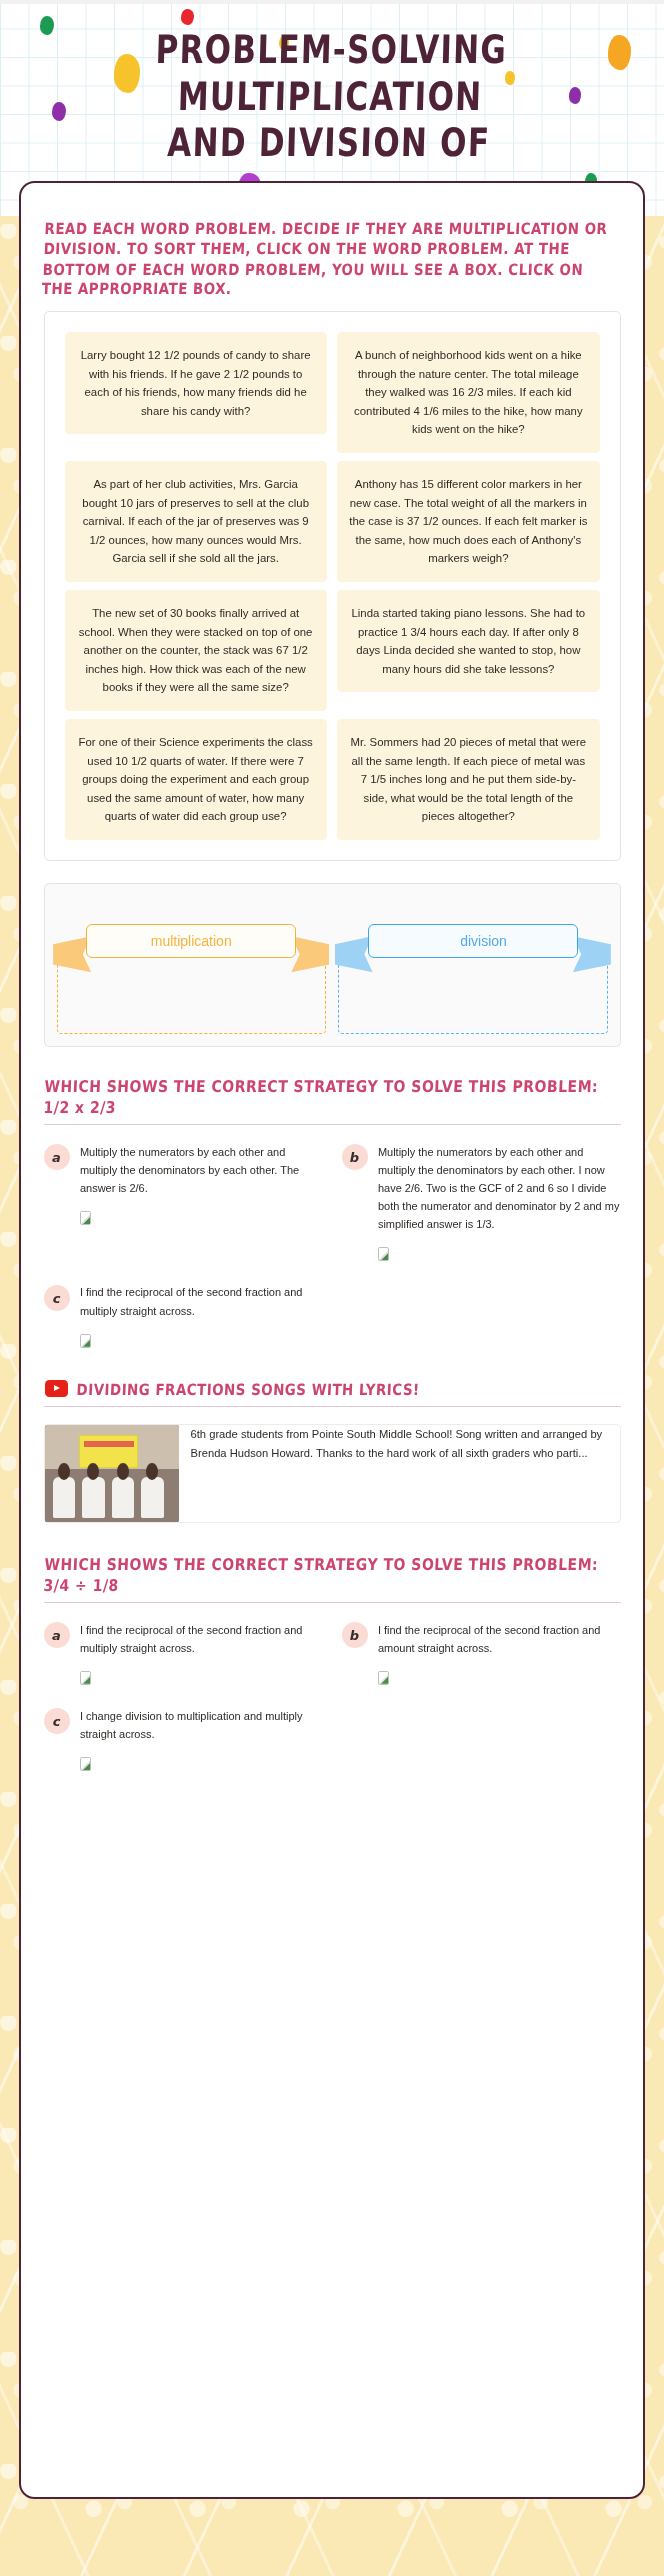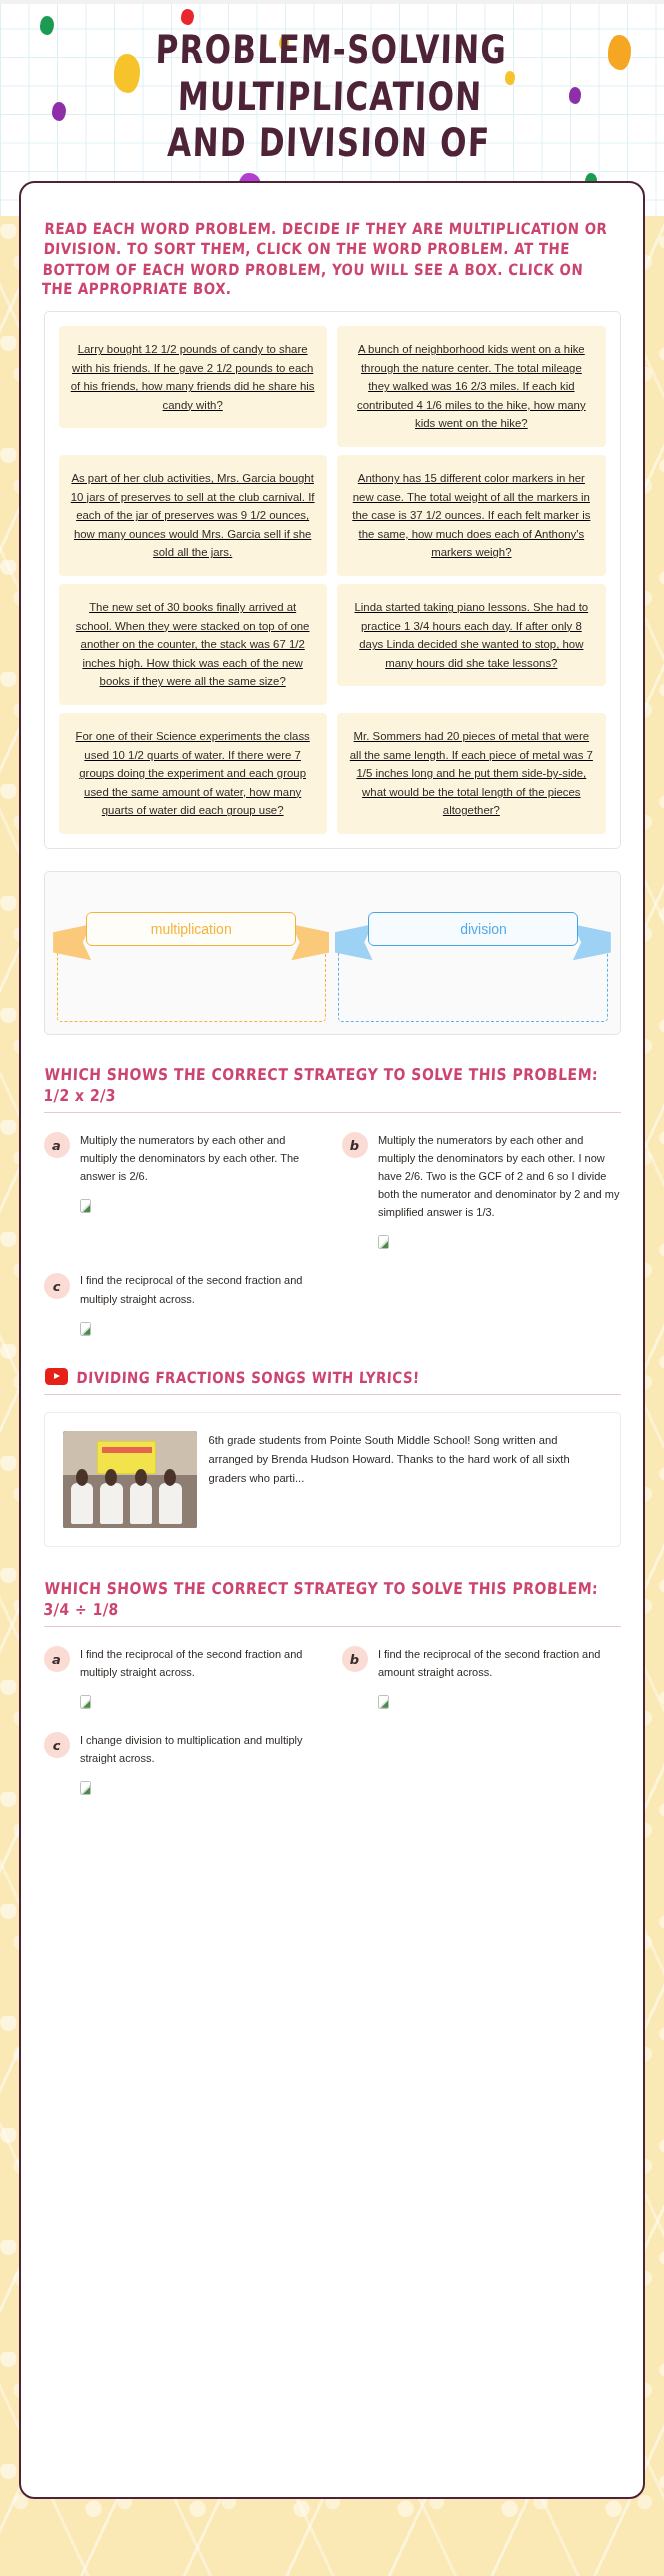--- a/index.html
+++ b/index.html
@@ -72,24 +72,23 @@
     transform:scaleY(1.16) skewX(-3deg);
     transform-origin:left top;
     line-height:1.3;
   }
   .instructions{ font-size:13.4px; margin:5.2px 0 22.5px 1.7px; max-width:597px;}
   .section-q{ font-size:14px; margin:5.2px 0 12px 1.7px;}
   .section-q .prob{ text-transform:none; }
   
   .problems-box{
     border:0.9px solid #e3e3e3; border-radius:5.2px;
-    padding:14px; margin:3.5px 0 22.5px 0;
+    padding:20px; margin:3.5px 0 22.5px 0;
     display:grid; grid-template-columns:1fr 1fr; gap:8.7px 10.4px;
     align-items:start;
-    text-decoration:underline;
   }
   .problem{
     background:#fdf4dd; border-radius:4.3px;
     padding:14px 12px; text-align:center;
     color:#2f2a26; font-size:11.4px; line-height:1.62;
   }
   
   .sort-box{
     border:0.9px solid #e3e3e3; border-radius:5.2px;
     background:#fafafa; padding:14px 12px 12px 12px;
@@ -147,21 +146,21 @@
     width:22.5px;height:16.4px;background:#e62117;border-radius:4.3px;
     display:flex;align-items:center;justify-content:center;flex:0 0 auto;
   }
   .yt-icon i{
     width:0;height:0;border-left:6px solid #fff;
     border-top:3.9px solid transparent;border-bottom:3.9px solid transparent;
     display:block;margin-left:1.7px;
   }
   .yt-title{font-size:13.4px;margin:0;}
   .video-row{
-    border:0.9px solid #ececec;border-radius:4.3px;padding:18px;
+    border:0.9px solid #ececec;border-radius:4.3px;padding:0;
     display:flex;gap:12px;align-items:flex-start;margin-bottom:8.7px;
   }
   .thumb{
     flex:0 0 auto;width:134px;height:97px;border-radius:2.6px;overflow:hidden;
     background:#6c5b50;position:relative;
   }
   .thumb .wall{position:absolute;inset:0;background:linear-gradient(180deg,#cdbfae 0 45%,#8d7d72 45% 100%);}
   .thumb .board{position:absolute;left:26%;top:10%;width:44%;height:34%;background:#f2e34a;border:1.7px solid #e0d03a;}
   .thumb .board b{position:absolute;left:6%;top:16%;right:6%;height:22%;background:#e24d4d;opacity:.85;display:block;}
   .thumb .kid{position:absolute;bottom:4%;width:17%;height:42%;background:#f3f1ee;border-radius:6px 6px 1.7px 1.7px;}

